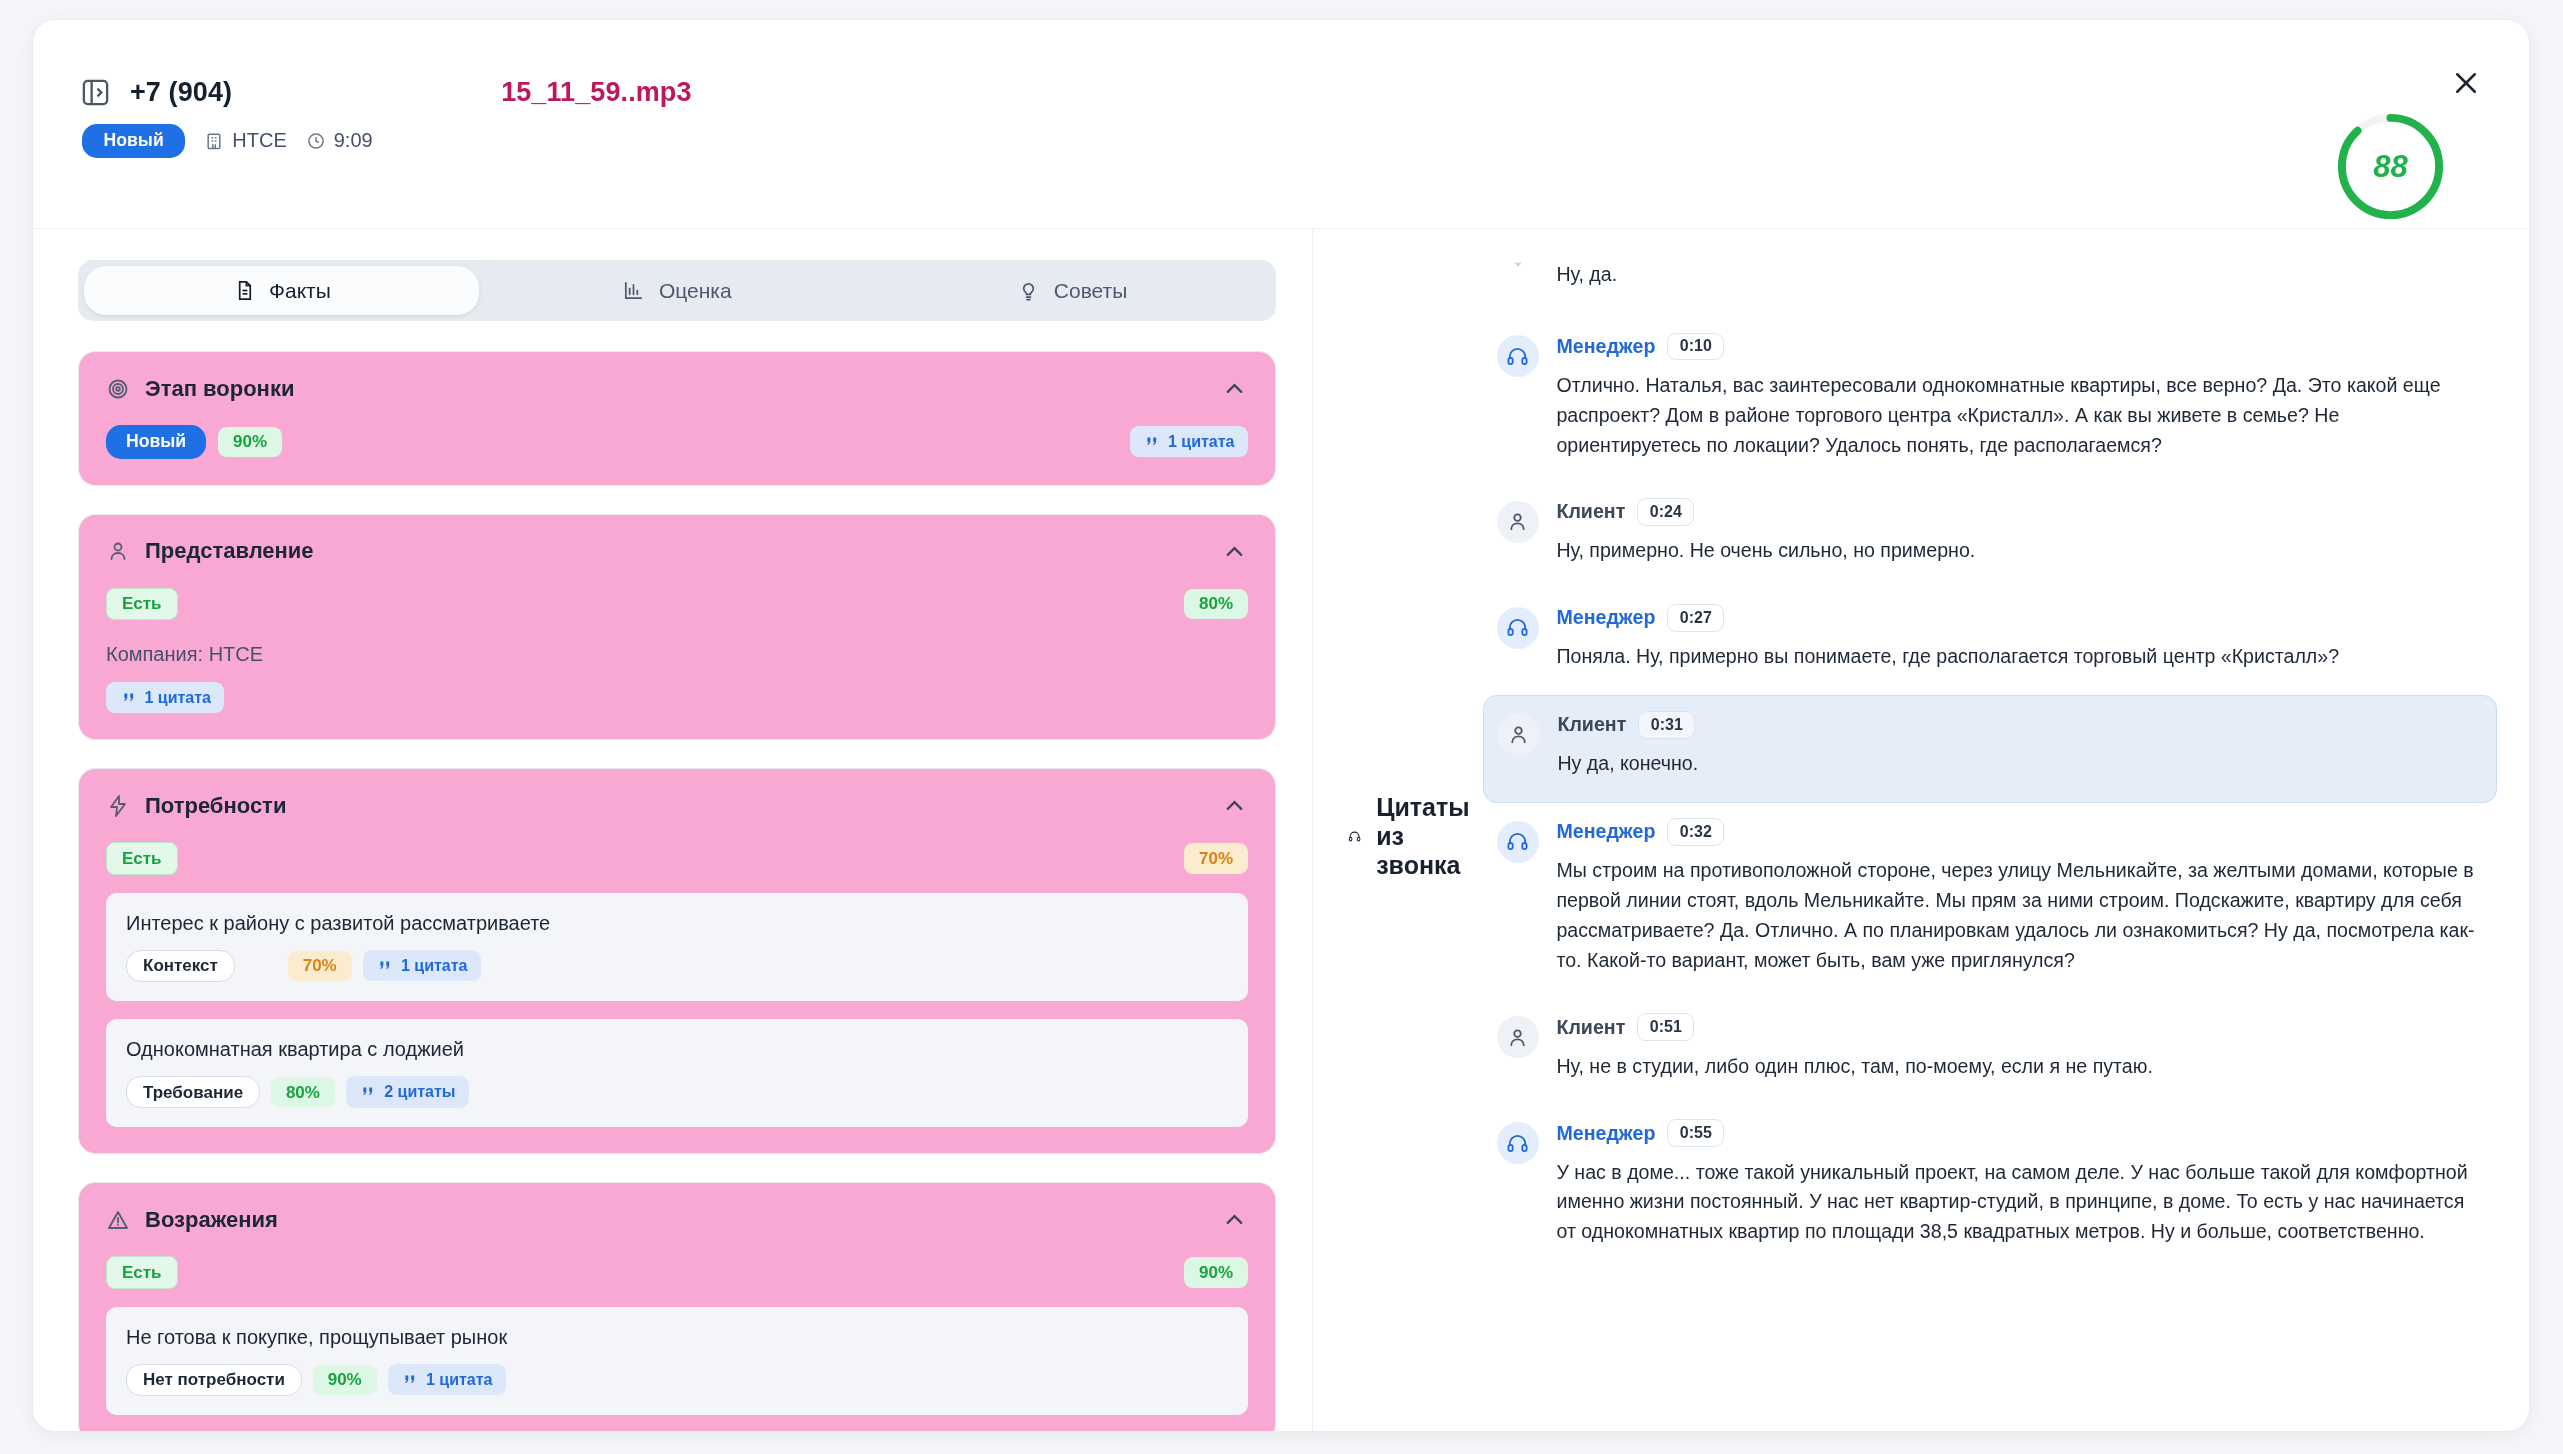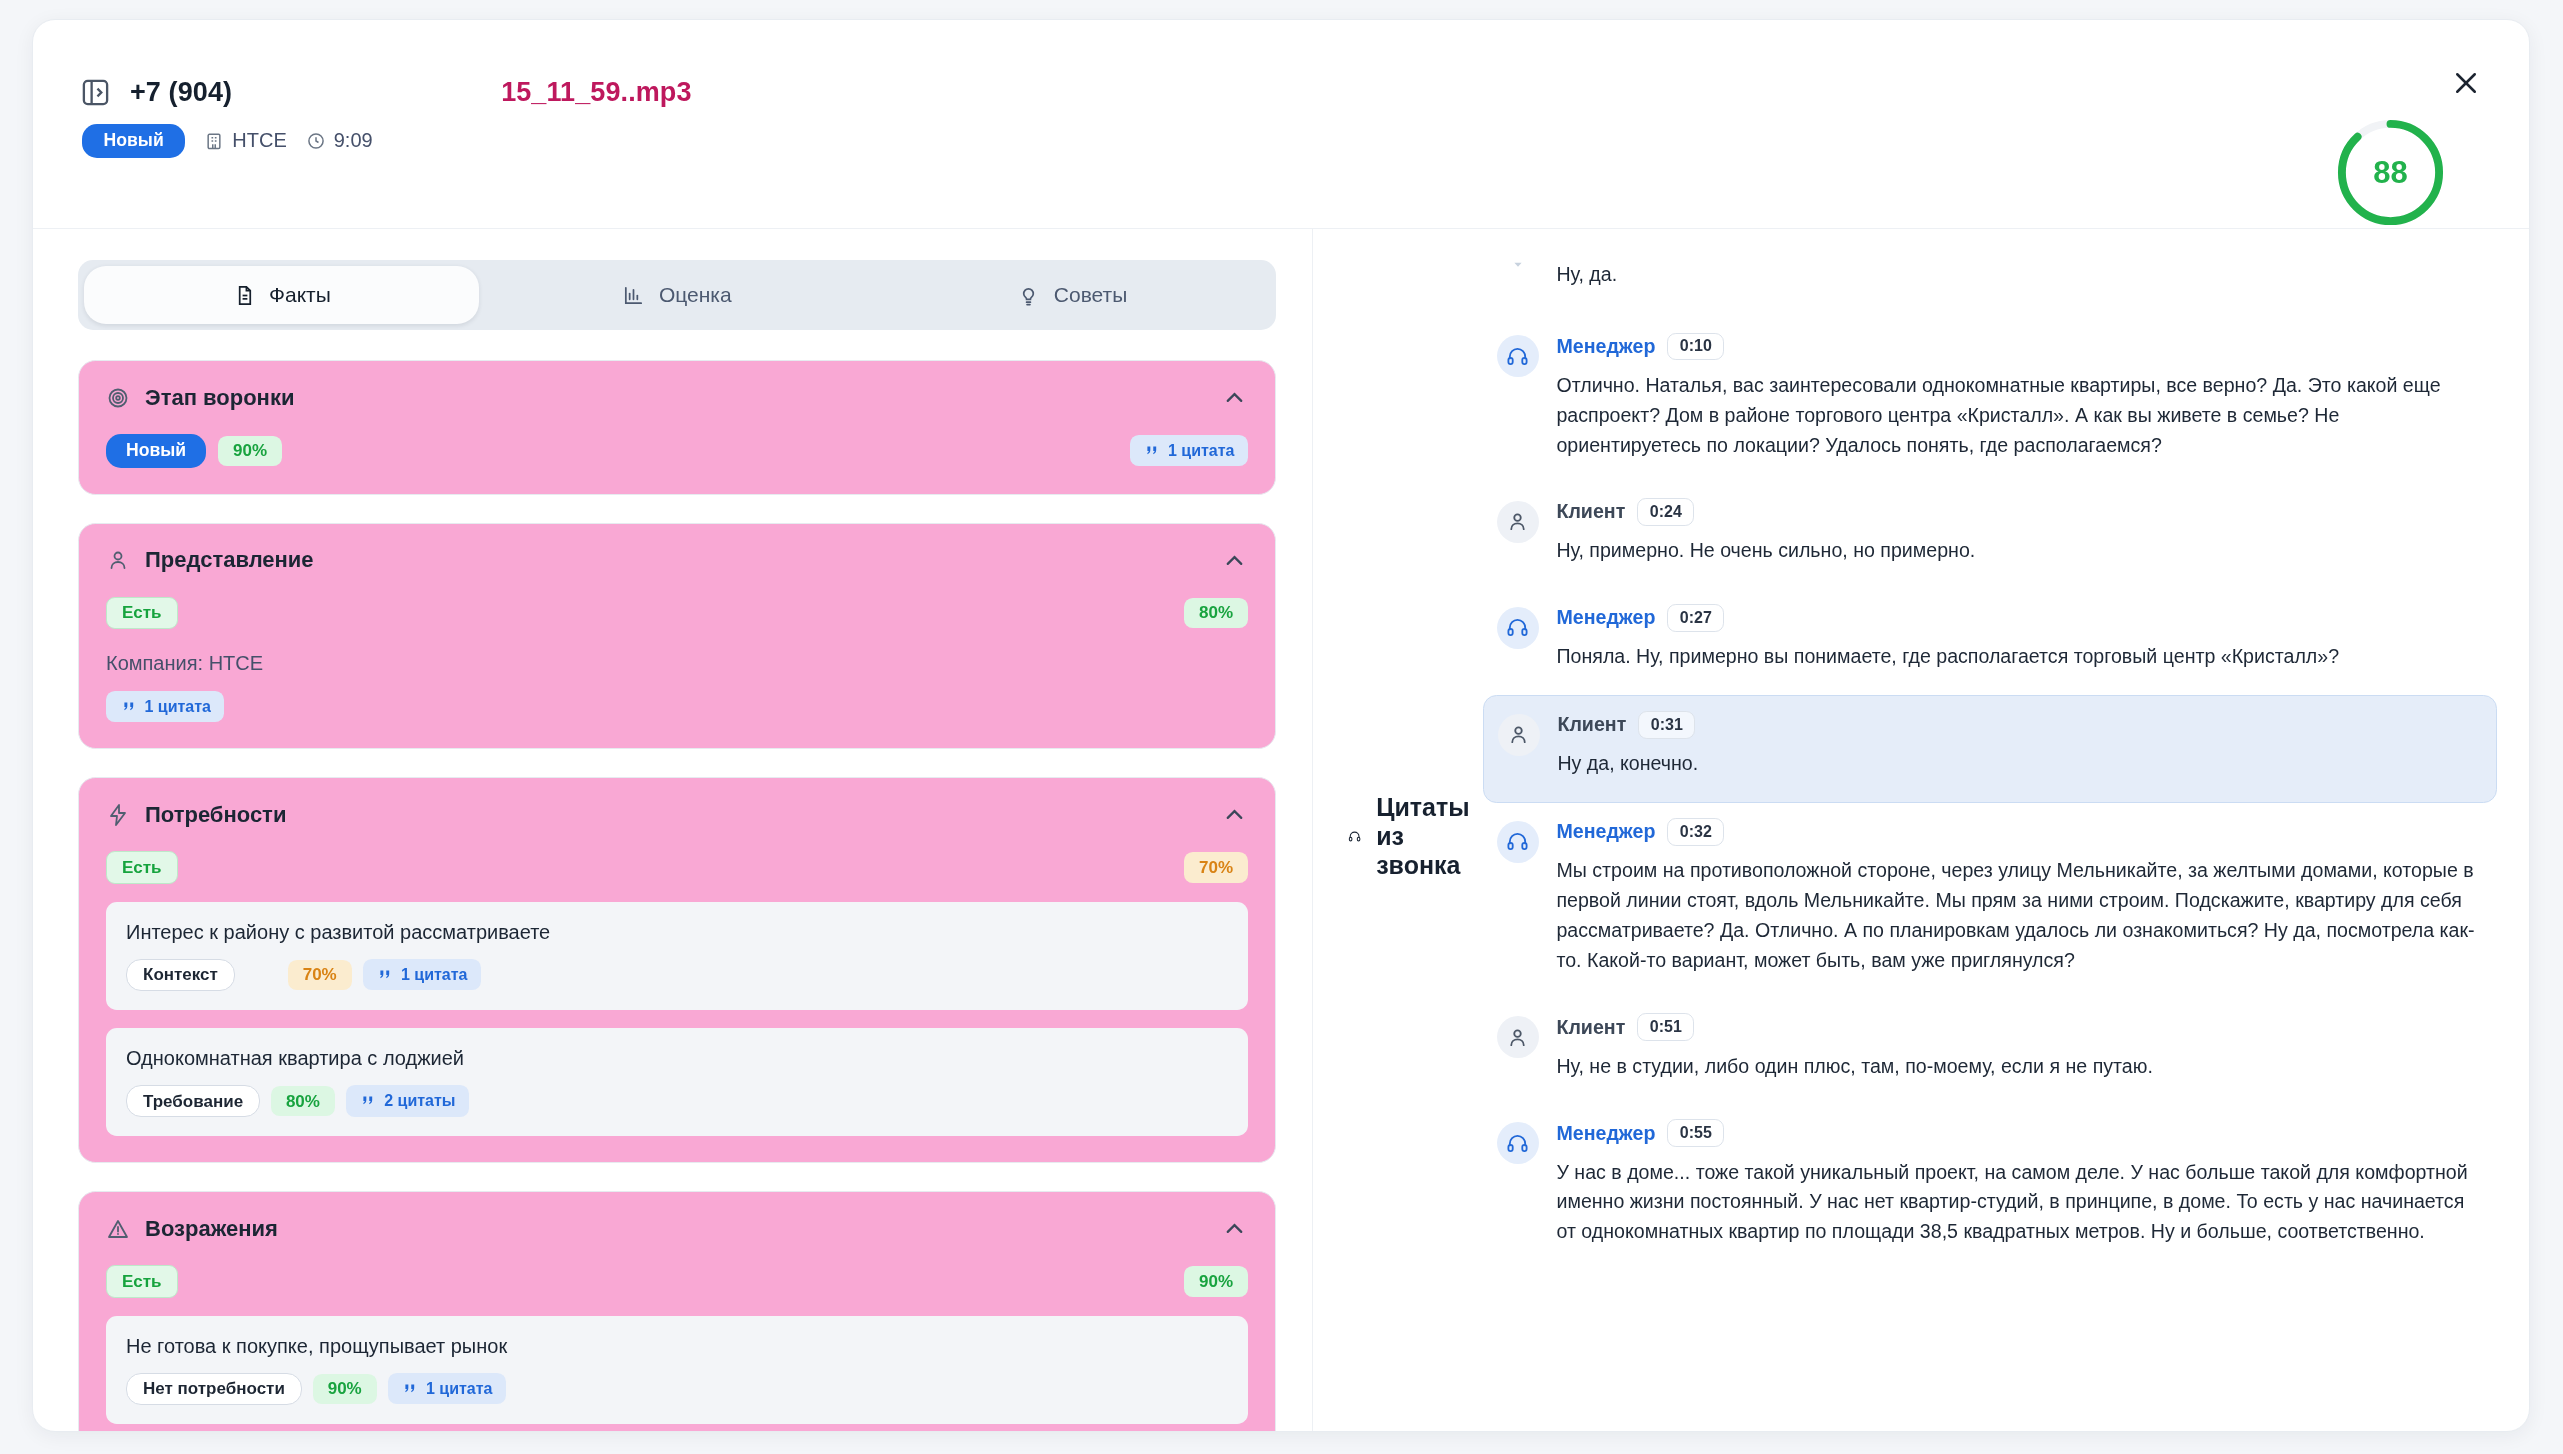--- a/index.html
+++ b/index.html
@@ -37,40 +37,40 @@
 
   .hdr-meta { display: flex; align-items: center; gap: 19px; padding-left: 49px; margin-top: 16px; }
   .chip-new {
     background: #1f6fe5; color: #fff; font-size: 17.6px; font-weight: 700;
     padding: 8px 21.6px; border-radius: 15px; line-height: 1;
   }
   .meta-item { display: flex; align-items: center; gap: 8px; font-size: 20px; color: #45506a; }
   .meta-item svg { width: 20px; height: 20px; color: #6b7685; }
 
   .score-ring {
-    position: absolute; right: 82px; top: 96px;
-    width: 113px; height: 113px;
+    position: absolute; right: 82px; top: 90px;
+    width: 113px; height: 113px; font-style: italic;
   }
   .score-ring svg { width: 113px; height: 113px; transform: rotate(-90deg); }
   .score-val {
     position: absolute; inset: 0; display: flex; align-items: center; justify-content: center;
     font-size: 31px; font-weight: 700; color: #22b24c;
   }
 
   
   .body { flex: 1 1 auto; display: flex; border-top: 1.4px solid #edf0f4; min-height: 0; }
 
   
   .left { width: 1280px; flex: 0 0 1280px; padding: 31px 36px 0 45px; overflow: hidden; border-right: 1.4px solid #edf0f4;}
   .tabs {
     display: flex; background: #e6ebf1; border-radius: 15px; padding: 6px; gap: 0; margin-bottom: 30px;
   }
   .tab {
     flex: 1 1 0; display: flex; align-items: center; justify-content: center; gap: 13.5px;
-    height: 58px; border-radius: 22px; font-size: 21px; color: #4c5970; cursor: pointer;
+    height: 49px; border-radius: 22px; font-size: 21px; color: #4c5970; cursor: pointer;
     border: none; background: transparent; font-family: inherit;
   }
   .tab.active { background: #fbfcfd; color: #16202d; box-shadow: 0 1.4px 4px rgba(30,40,60,.10); }
   .tab svg { width: 23px; height: 23px; }
 
   .card {
     border: 1.4px solid #e7ebf0; border-radius: 17.6px; background: #f9a8d4;
     margin-bottom: 28px; padding: 23px 27px 26px 27px;
   }
   .card-head { display: flex; align-items: center; justify-content: space-between; }

